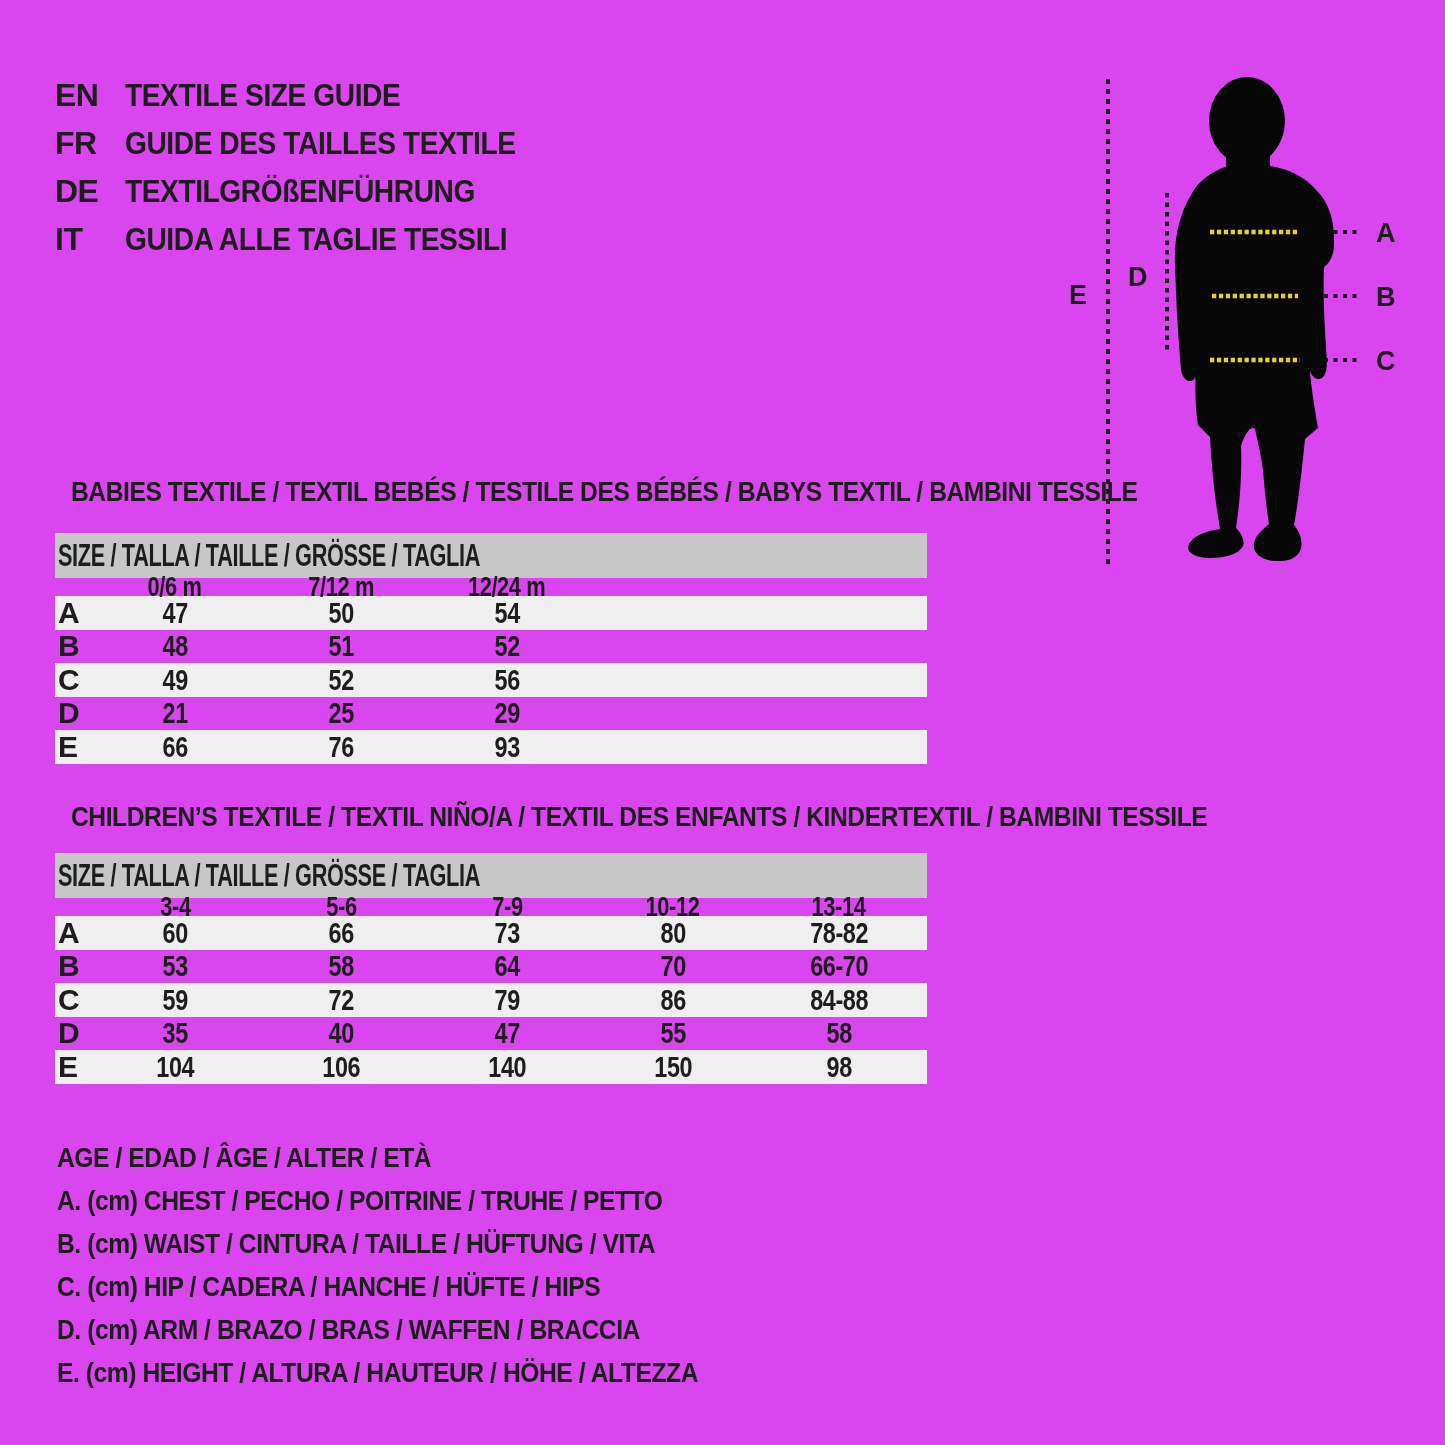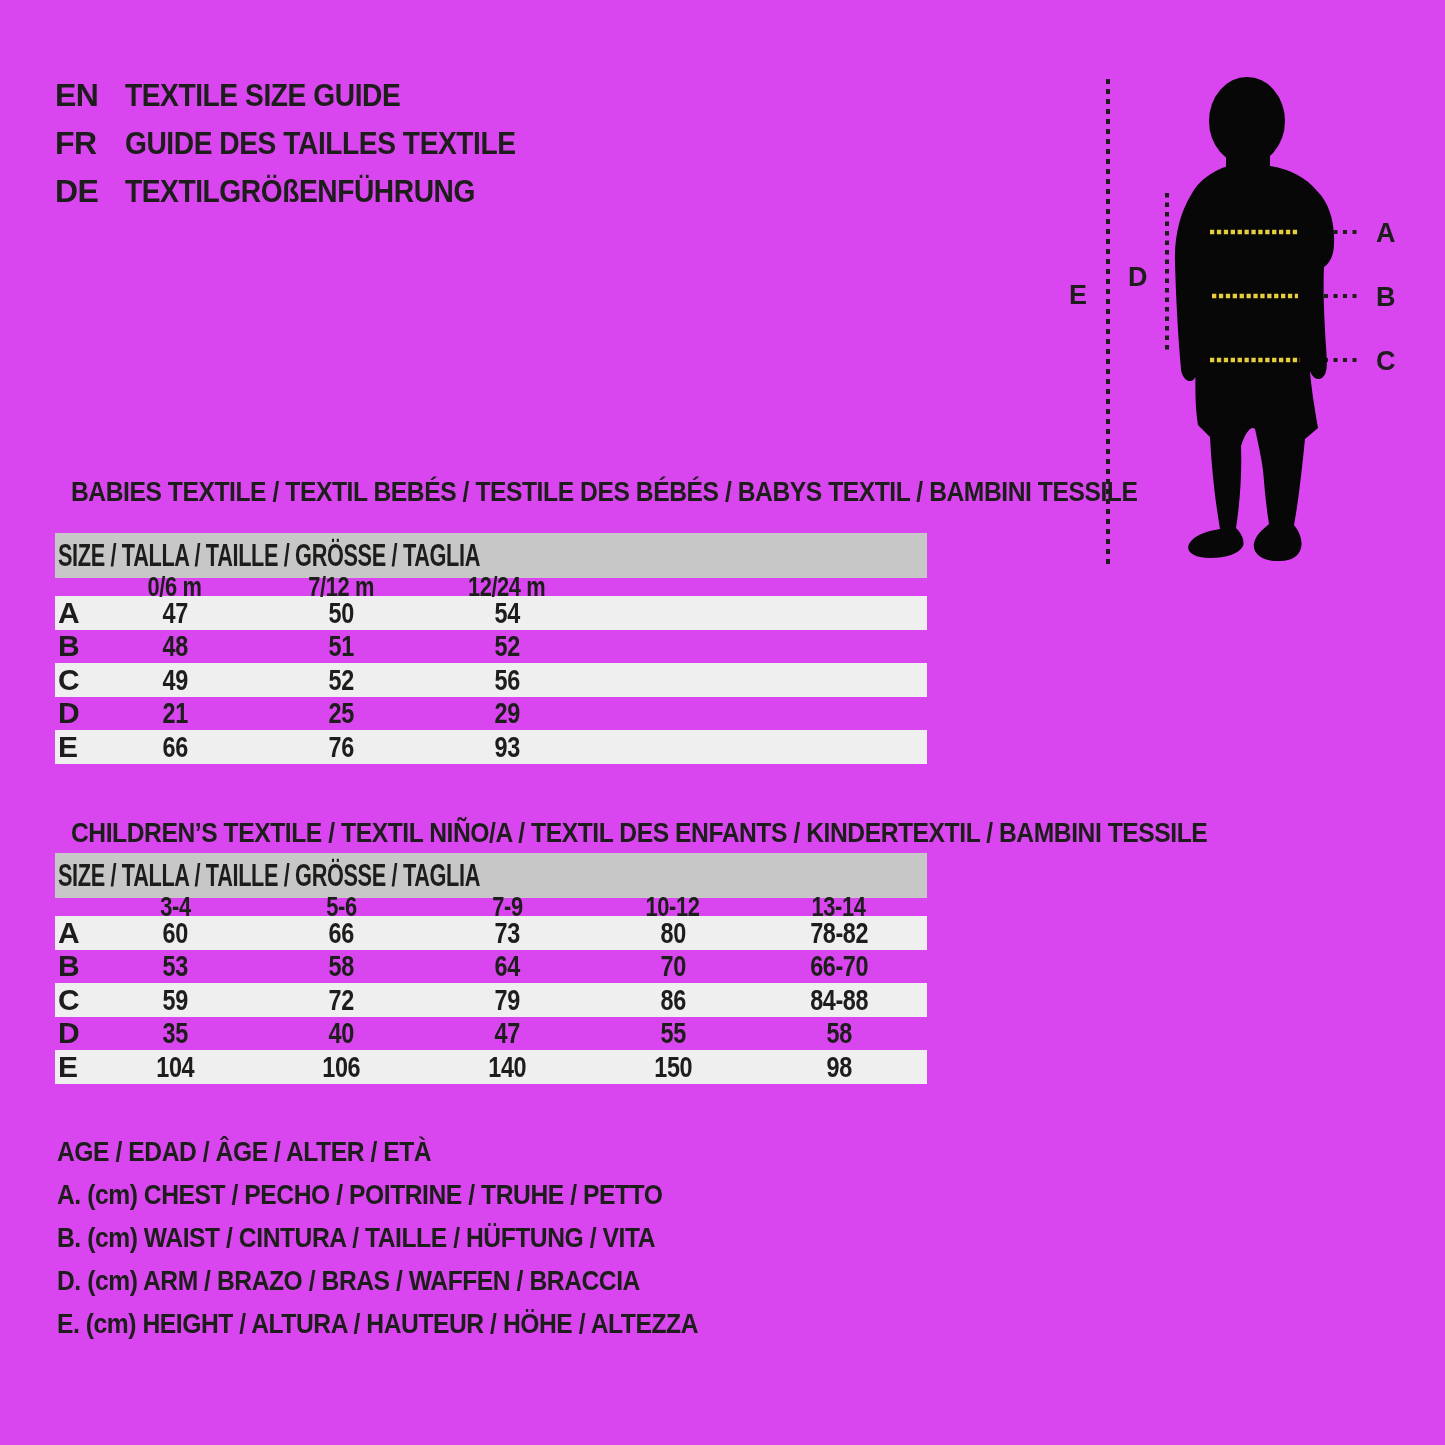--- a/index.html
+++ b/index.html
@@ -27,37 +27,37 @@
   .cnd-t{display:inline-block;transform:scaleX(0.70);transform-origin:0 50%;white-space:nowrap;}
 
   
   .lang{position:absolute;left:55px;top:71px;}
   .lang-row{display:flex;height:48px;align-items:center;font-size:32px;font-weight:bold;}
   .lang-code{width:70px;flex:0 0 70px;}
 
   
   .sec-heading{position:absolute;left:71px;height:28px;display:flex;align-items:center;font-size:28px;font-weight:bold;white-space:nowrap;}
   #babies-heading{top:478px;}
-  #children-heading{top:803px;margin-top:16px;}
+  #children-heading{top:803px;}
 
   
   .size-table{position:absolute;left:55px;width:872px;}
   #babies-table{top:533px;}
   #children-table{top:853px;}
   .size-bar{height:45px;background:var(--bar);display:flex;align-items:center;padding-left:3px;font-size:31px;font-weight:bold;}
   .trow{display:flex;height:33.5px;align-items:center;font-weight:bold;}
   .trow.thead{height:18px;}
   .trow.striped{background:var(--stripe);}
   .cell-label{width:37px;flex:0 0 37px;padding-left:3px;font-size:30px;}
   .cell{width:166px;flex:0 0 166px;text-align:center;font-size:30px;}
   .trow.thead .cell{font-size:28px;}
 
   
   .legend{position:absolute;left:57px;top:1136px;}
-  .legend-line{height:43px;display:flex;font-size:28px;font-weight:bold;}
+  .legend-line{height:43px;display:flex;align-items:center;font-size:28px;font-weight:bold;}
 
   
   .figure{position:absolute;left:1060px;top:60px;width:385px;height:520px;}
   .fig-label{font-family:"Liberation Sans",sans-serif;font-weight:bold;font-size:27px;fill:var(--text);letter-spacing:-0.5px;}
   .dash-black{stroke:var(--text);stroke-width:4;fill:none;}
   .dash-yellow{stroke:var(--accent_yellow);stroke-width:4.5;fill:none;}
   .body-fill{fill:var(--silhouette);}
 </style>
 </head>
 <body>
@@ -69,20 +69,24 @@
       <span class="lang-code">EN</span>
       <span class="cnd">TEXTILE SIZE GUIDE</span>
     </div>
     <div class="lang-row">
       <span class="lang-code">FR</span>
       <span class="cnd">GUIDE DES TAILLES TEXTILE</span>
     </div>
     <div class="lang-row">
       <span class="lang-code">DE</span>
       <span class="cnd">TEXTILGRÖßENFÜHRUNG</span>
+    </div>
+    <div class="lang-row">
+      <span class="lang-code">IT</span>
+      <span class="cnd">GUIDA ALLE TAGLIE TESSILI</span>
     </div>
   </section>
 
   <svg class="figure" viewBox="0 0 385 520" xmlns="http://www.w3.org/2000/svg">
 
     <line class="dash-black" x1="150" y1="172" x2="300" y2="172" stroke-dasharray="4 5.5"></line>
     <line class="dash-black" x1="150" y1="236" x2="300" y2="236" stroke-dasharray="4 5.5"></line>
     <line class="dash-black" x1="150" y1="300" x2="300" y2="300" stroke-dasharray="4 5.5"></line>
 
     <g class="body-fill" transform="translate(108,15)">
@@ -244,20 +248,23 @@
     <div class="legend-line">
         <span class="cnd">AGE / EDAD / ÂGE / ALTER / ETÀ</span>
       </div>
     <div class="legend-line">
         <span class="cnd">A. (cm) CHEST / PECHO / POITRINE / TRUHE / PETTO</span>
       </div>
     <div class="legend-line">
         <span class="cnd">B. (cm) WAIST / CINTURA / TAILLE / HÜFTUNG / VITA</span>
       </div>
     <div class="legend-line">
+        <span class="cnd">C. (cm) HIP / CADERA / HANCHE / HÜFTE / HIPS</span>
+      </div>
+    <div class="legend-line">
         <span class="cnd">D. (cm) ARM / BRAZO / BRAS / WAFFEN / BRACCIA</span>
       </div>
     <div class="legend-line">
         <span class="cnd">E. (cm) HEIGHT / ALTURA / HAUTEUR / HÖHE / ALTEZZA</span>
       </div>
   </section>
 
 </div>
 
 </body></html>

